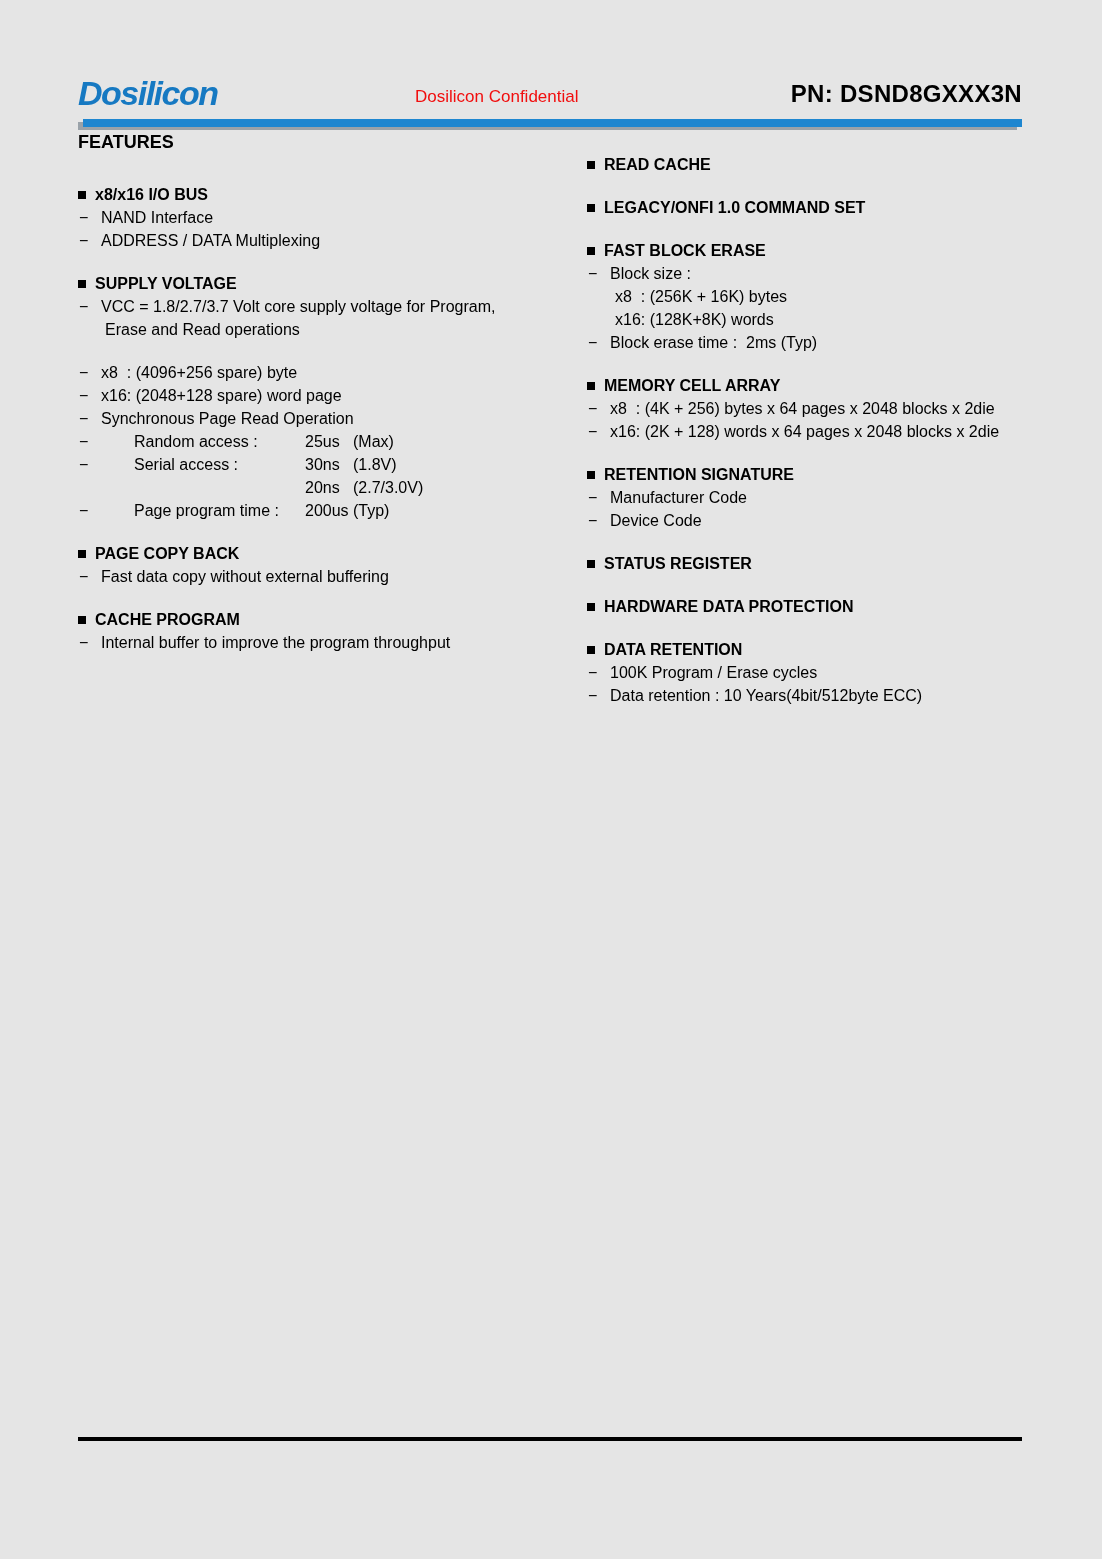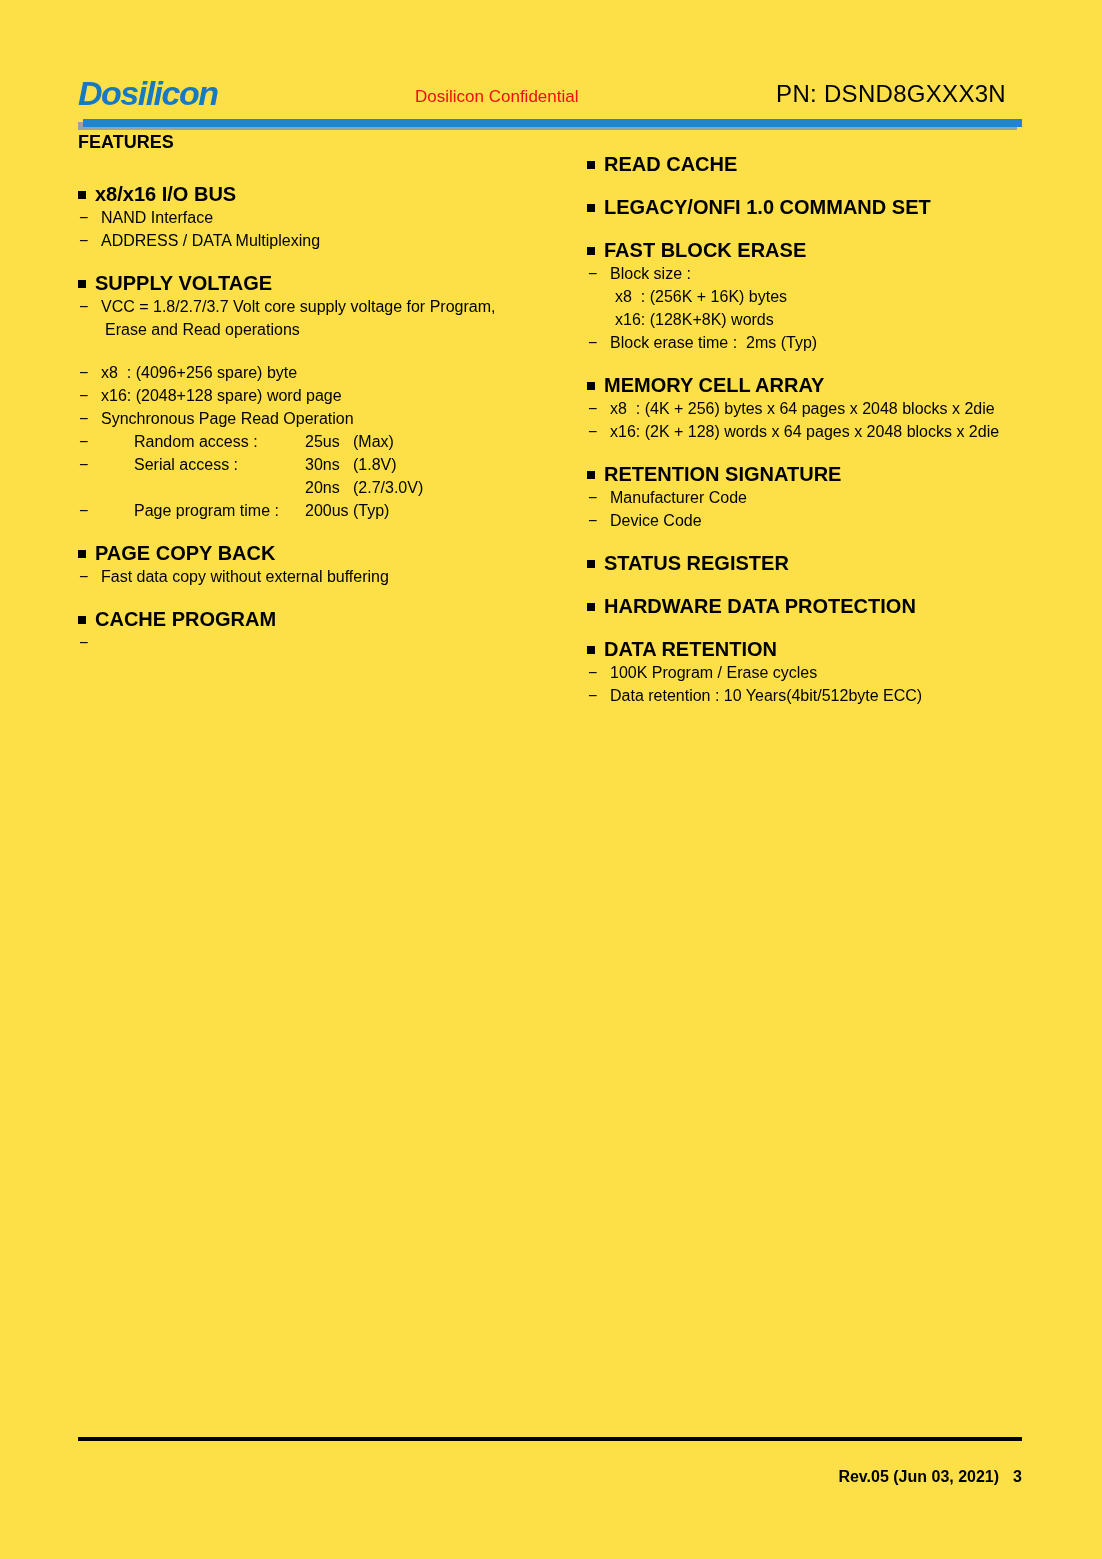--- a/index.html
+++ b/index.html
@@ -1,52 +1,52 @@
 <!DOCTYPE html>
 <html style="--brand-blue: #1679C2; --bar-blue: #1E86D0; --confidential-red: #F10E0E;"><head>
 <meta charset="utf-8">
 <style>
   html,body { margin:0; padding:0; background:#ffffff; }
   .page {
-    position:relative; width:1102px; height:1559px; background:#fde047;
+    position:relative; width:1102px; height:1559px; background:#e5e5e5;
     font-family:"Liberation Sans", sans-serif; color:#000; overflow:hidden;
   }
 
   
   .header { position:absolute; left:78px; top:62px; width:944px; height:48px; }
   .logo {
     position:absolute; left:0; bottom:0; line-height:1;
     font-size:34px; font-weight:bold; font-style:italic;
     letter-spacing:-1.5px; color:var(--brand-blue,#1679C2);
   }
   .confidential {
     position:absolute; left:337px; bottom:5px; line-height:1;
     font-size:17px; color:var(--confidential-red,#F10E0E);
   }
   .pn {
-    position:absolute; right:16px; bottom:4px; line-height:1;
-    font-size:24px; font-weight:normal; letter-spacing:0.3px;margin-top:44px;
+    position:absolute; right:0; bottom:4px; line-height:1;
+    font-size:24px; font-weight:bold; letter-spacing:0.3px;margin-top:44px;
   }
   .bar {
     position:absolute; left:83px; top:119px; width:939px; height:8px;
     background:var(--bar-blue,#1E86D0);
     box-shadow:-5px 3px 0 0 #9AA2A9;
   }
 
   
   .features-title { position:absolute; left:78px; top:132px; font-size:18px; font-weight:bold; }
 
   
   .cols { position:absolute; left:78px; top:153px; width:944px; display:flex; }
   .col-left  { width:505px; box-sizing:border-box; padding-top:30px; }
   .col-right { flex:1; box-sizing:border-box; padding-left:4px; }
 
   .section { margin-bottom:20px; }
   .sec-title {
-    display:flex; align-items:center; font-size:20px; font-weight:bold;
+    display:flex; align-items:center; font-size:16px; font-weight:bold;
     line-height:23px; white-space:pre;
   }
   .sq { width:8px; height:8px; background:#000; margin-right:9px; flex:0 0 8px; }
 
   .item { display:flex; font-size:16px; line-height:23px; }
   .dash { flex:0 0 23px; padding-left:1px; box-sizing:border-box; white-space:pre; }
   .txt  { white-space:pre-wrap; }
   .txt.cont { padding-left:4px; }
   .txt.sub  { padding-left:5px; }
   .col-label { flex:0 0 171px; white-space:pre;margin-left:33px; }
@@ -156,20 +156,21 @@
         </div>
       </div>
 
       <div class="section">
         <div class="sec-title">
           <span class="sq"></span>
           <span>CACHE PROGRAM</span>
         </div>
         <div class="item">
           <span class="dash">−</span>
+          <span class="txt">Internal buffer to improve the program throughput</span>
         </div>
       </div>
 
     </div>
 
     <div class="col-right">
 
       <div class="section">
         <div class="sec-title">
           <span class="sq"></span>
@@ -263,17 +264,14 @@
         <div class="item">
           <span class="dash">−</span>
           <span class="txt">Data retention : 10 Years(4bit/512byte ECC)</span>
         </div>
       </div>
 
     </div>
   </div>
 
   <div class="footer-line"></div>
-  <div class="footer-text">
-    <span>Rev.05 (Jun 03, 2021)</span><span class="pageno">3</span>
-  </div>
 
 </div>
 
 </body></html>

